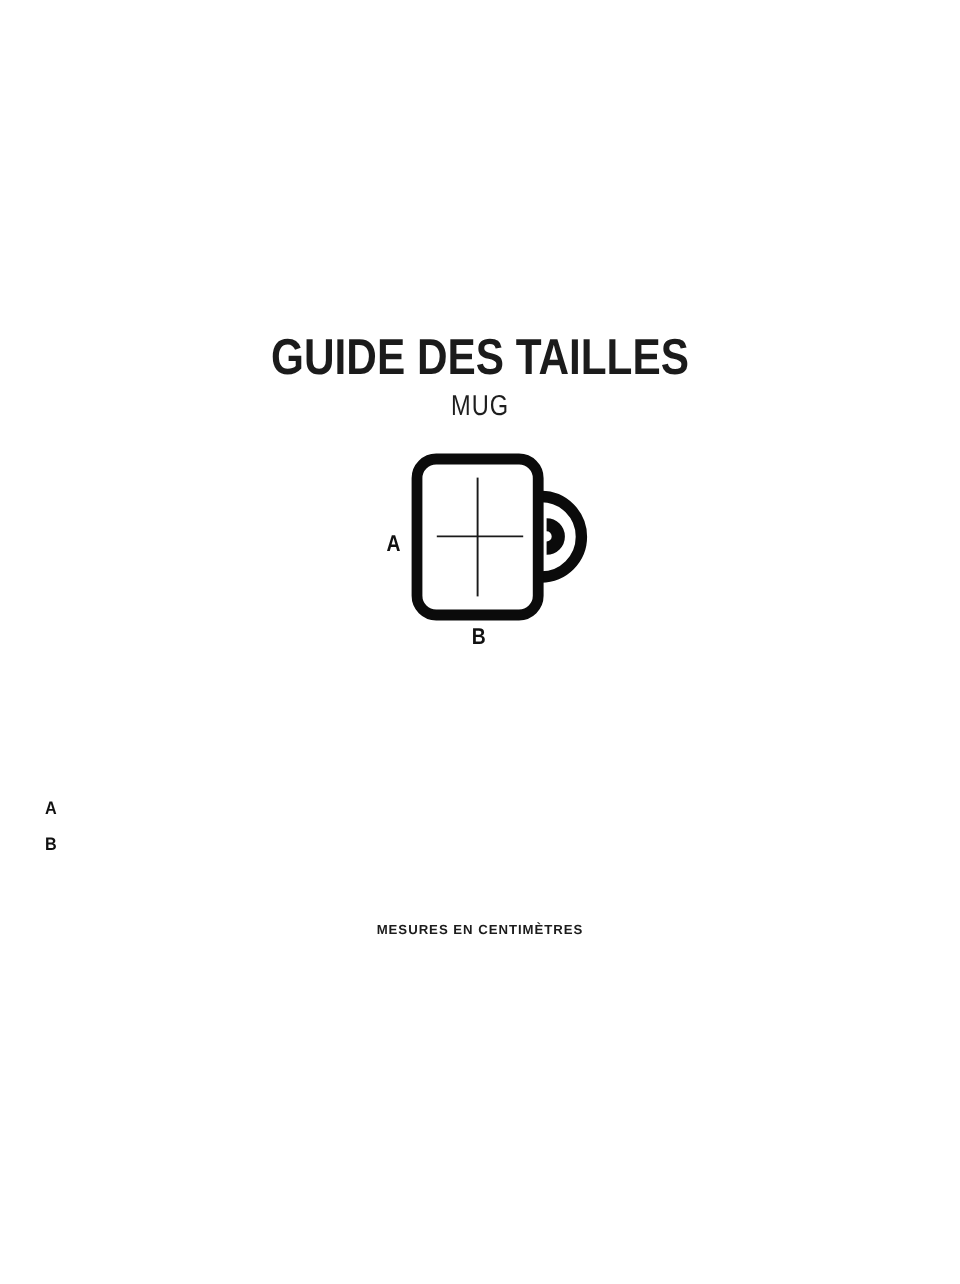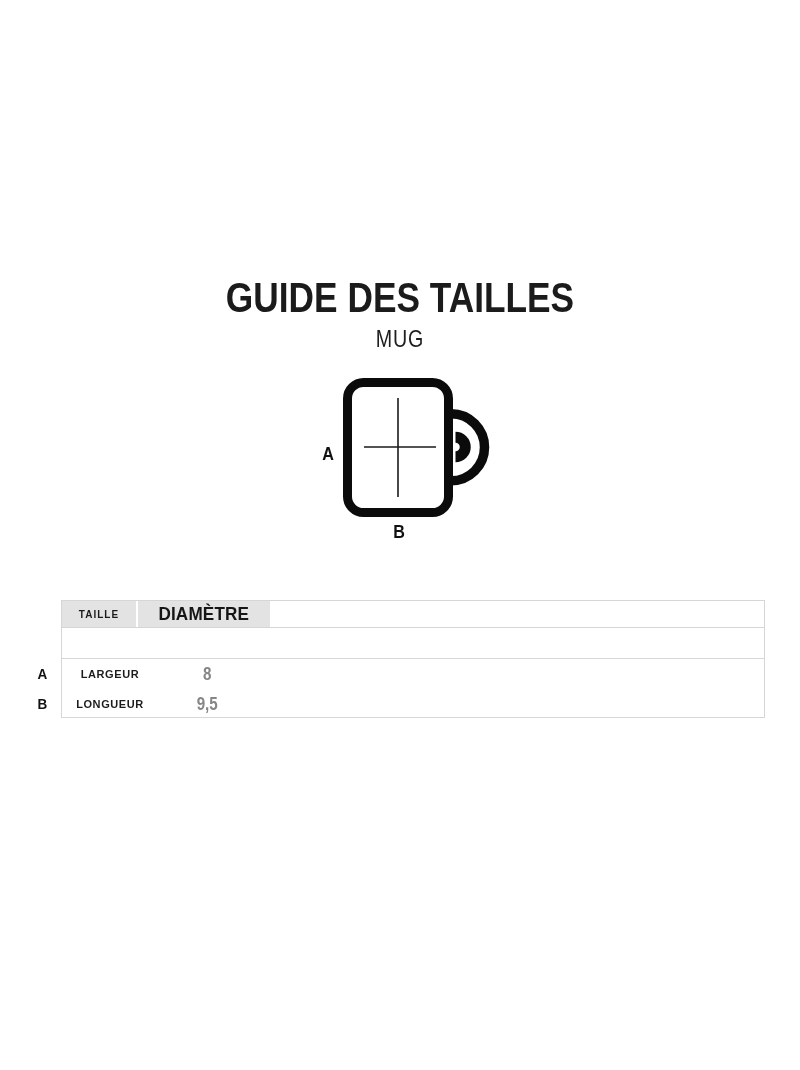--- a/index.html
+++ b/index.html
@@ -132,48 +132,23 @@
 
     <rect x="12.5" y="12.5" width="101" height="130" rx="16" fill="#ffffff" stroke="#0b0b0b" stroke-width="9"></rect>
 
     <line x1="63" y1="28" x2="63" y2="127" stroke="#1a1a1a" stroke-width="1.6"></line>
     <line x1="29" y1="77" x2="101" y2="77" stroke="#1a1a1a" stroke-width="1.6"></line>
   </svg>
 
   <div class="abs dim-label dim-a">A</div>
   <div class="abs dim-label dim-b">B</div>
 
-  <div class="abs size-table">
-    <div class="thead">
-      <div class="hcell hcell-size">
-        <span>TAILLE</span>
-      </div>
-      <div class="hcell hcell-diam">
-        <span>DIAMÈTRE</span>
-      </div>
-    </div>
-
-    <div class="spacer-row"></div>
-
-    <div class="trow trow-0">
-      <div class="dim-cell">LARGEUR</div>
-      <div class="val-cell">
-        <span>8</span>
-      </div>
-    </div>
-
-    <div class="trow trow-1">
-      <div class="dim-cell">LONGUEUR</div>
-      <div class="val-cell">
-        <span>9,5</span>
-      </div>
-    </div>
-  </div>
 
   <div class="abs row-key row-key-0">
     <span>A</span>
   </div>
   <div class="abs row-key row-key-1">
     <span>B</span>
   </div>
 
+  <div class="abs center footnote">MESURES EN CENTIMÈTRES</div>
 
 </div>
 
 </body></html>

